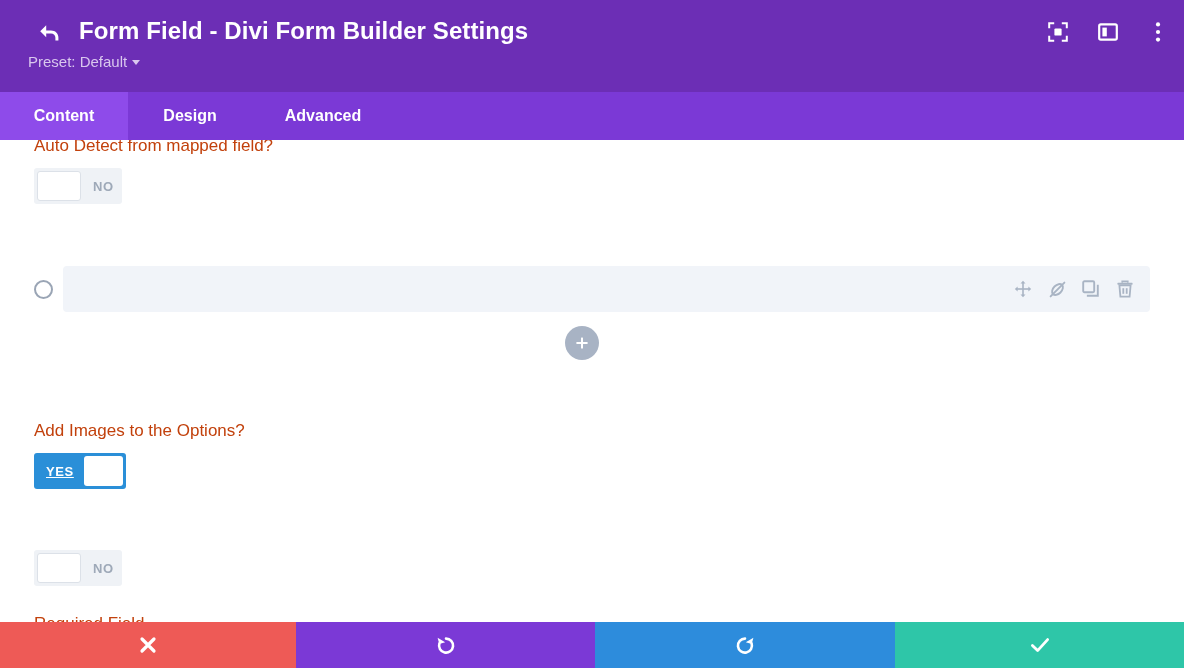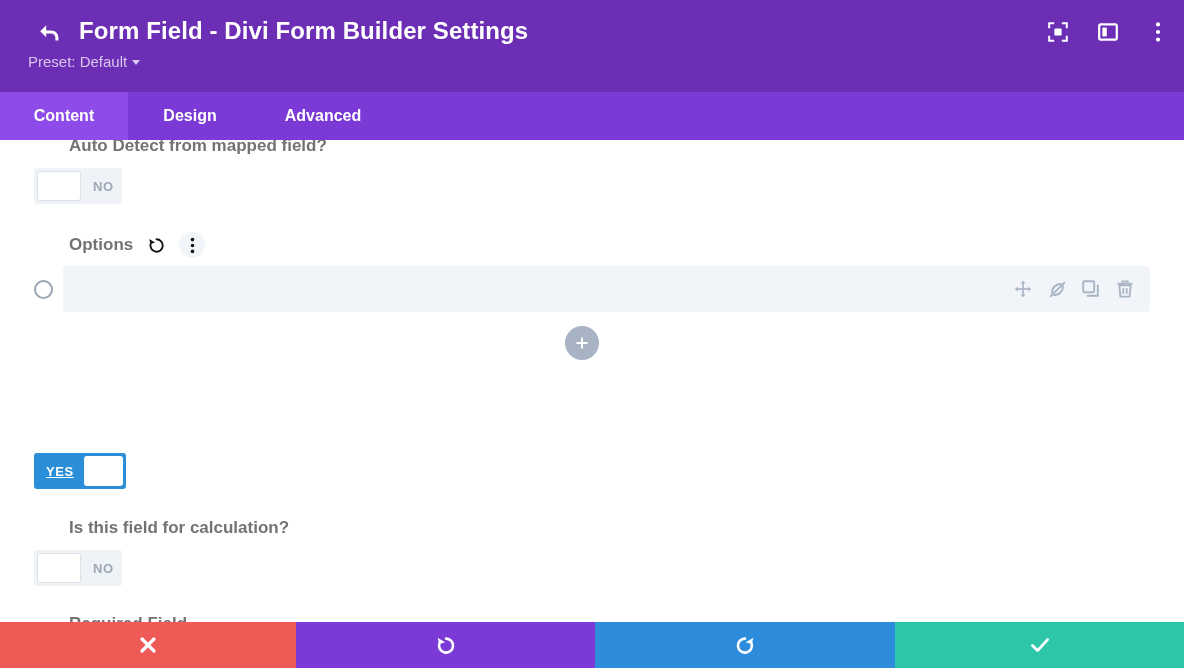--- a/index.html
+++ b/index.html
@@ -84,25 +84,24 @@
 
   
   .body {
     position: absolute; top: 140px; left: 0;
     width: 1184px; height: 488px;
     background: #ffffff;
     overflow: hidden;
   }
 
   .field-label {
-    color: #737373;
+    color: #c2410c;
     font-size: 17px;
-    font-weight: bold;
+    font-weight: normal;
     white-space: nowrap;
-    margin-left: 35px;
   }
 
   
   .toggle {
     display: inline-flex;
     align-items: center;
     border-radius: 3px;
     height: 36px;
   }
   .toggle.off {
@@ -275,38 +274,20 @@
 
   <div class="body">
 
     <div style="position:absolute; left:34px; top:-4px;" class="field-label">Auto Detect from mapped field?</div>
 
     <div class="toggle off" style="position:absolute; left:34px; top:28px;">
       <div class="knob"></div>
       <div class="lbl">NO</div>
     </div>
 
-    <div class="options-head" style="position:absolute; left:34px; top:92px;">
-      <span class="field-label">Options</span>
-
-      <span class="icon-btn-round ghost">
-        <svg width="17" height="17" viewBox="0 0 17 17" aria-hidden="true">
-          <path d="M8.5 2.3 A6.2 6.2 0 1 1 2.6 6.8" fill="none" stroke="#121212" stroke-width="1.9" stroke-linecap="round"></path>
-          <path d="M1.2 2.0 L2.5 7.1 L7.1 5.6 Z" fill="#121212"></path>
-        </svg>
-      </span>
-
-      <span class="icon-btn-round tint">
-        <svg width="5" height="17" viewBox="0 0 5 17" aria-hidden="true">
-          <circle cx="2.5" cy="2.6" r="1.8" fill="#121212"></circle>
-          <circle cx="2.5" cy="8.5" r="1.8" fill="#121212"></circle>
-          <circle cx="2.5" cy="14.4" r="1.8" fill="#121212"></circle>
-        </svg>
-      </span>
-    </div>
 
     <div class="option-row" style="position:absolute; left:34px; top:126px; width:1116px;">
 
       <div class="radio-circle"></div>
 
       <div class="option-input" style="margin-left:10px;">
         <span></span>
 
         <div class="option-tools">
 
@@ -349,27 +330,27 @@
       </div>
     </div>
 
     <div class="add-btn" style="position:absolute; left:565px; top:186px;">
       <svg width="16" height="16" viewBox="0 0 16 16" aria-hidden="true">
         <rect x="7" y="2.4" width="2" height="11.2" rx="0.5" fill="#ffffff"></rect>
         <rect x="2.4" y="7" width="11.2" height="2" rx="0.5" fill="#ffffff"></rect>
       </svg>
     </div>
 
+    <div style="position:absolute; left:34px; top:281px;" class="field-label">Add Images to the Options?</div>
 
     <div class="toggle on" style="position:absolute; left:34px; top:313px;">
       <div class="lbl">YES</div>
       <div class="knob"></div>
     </div>
 
-    <div style="position:absolute; left:34px; top:378px;" class="field-label">Is this field for calculation?</div>
 
     <div class="toggle off" style="position:absolute; left:34px; top:410px;">
       <div class="knob"></div>
       <div class="lbl">NO</div>
     </div>
 
     <div style="position:absolute; left:34px; top:474px;" class="field-label">Required Field</div>
 
   </div>
 

